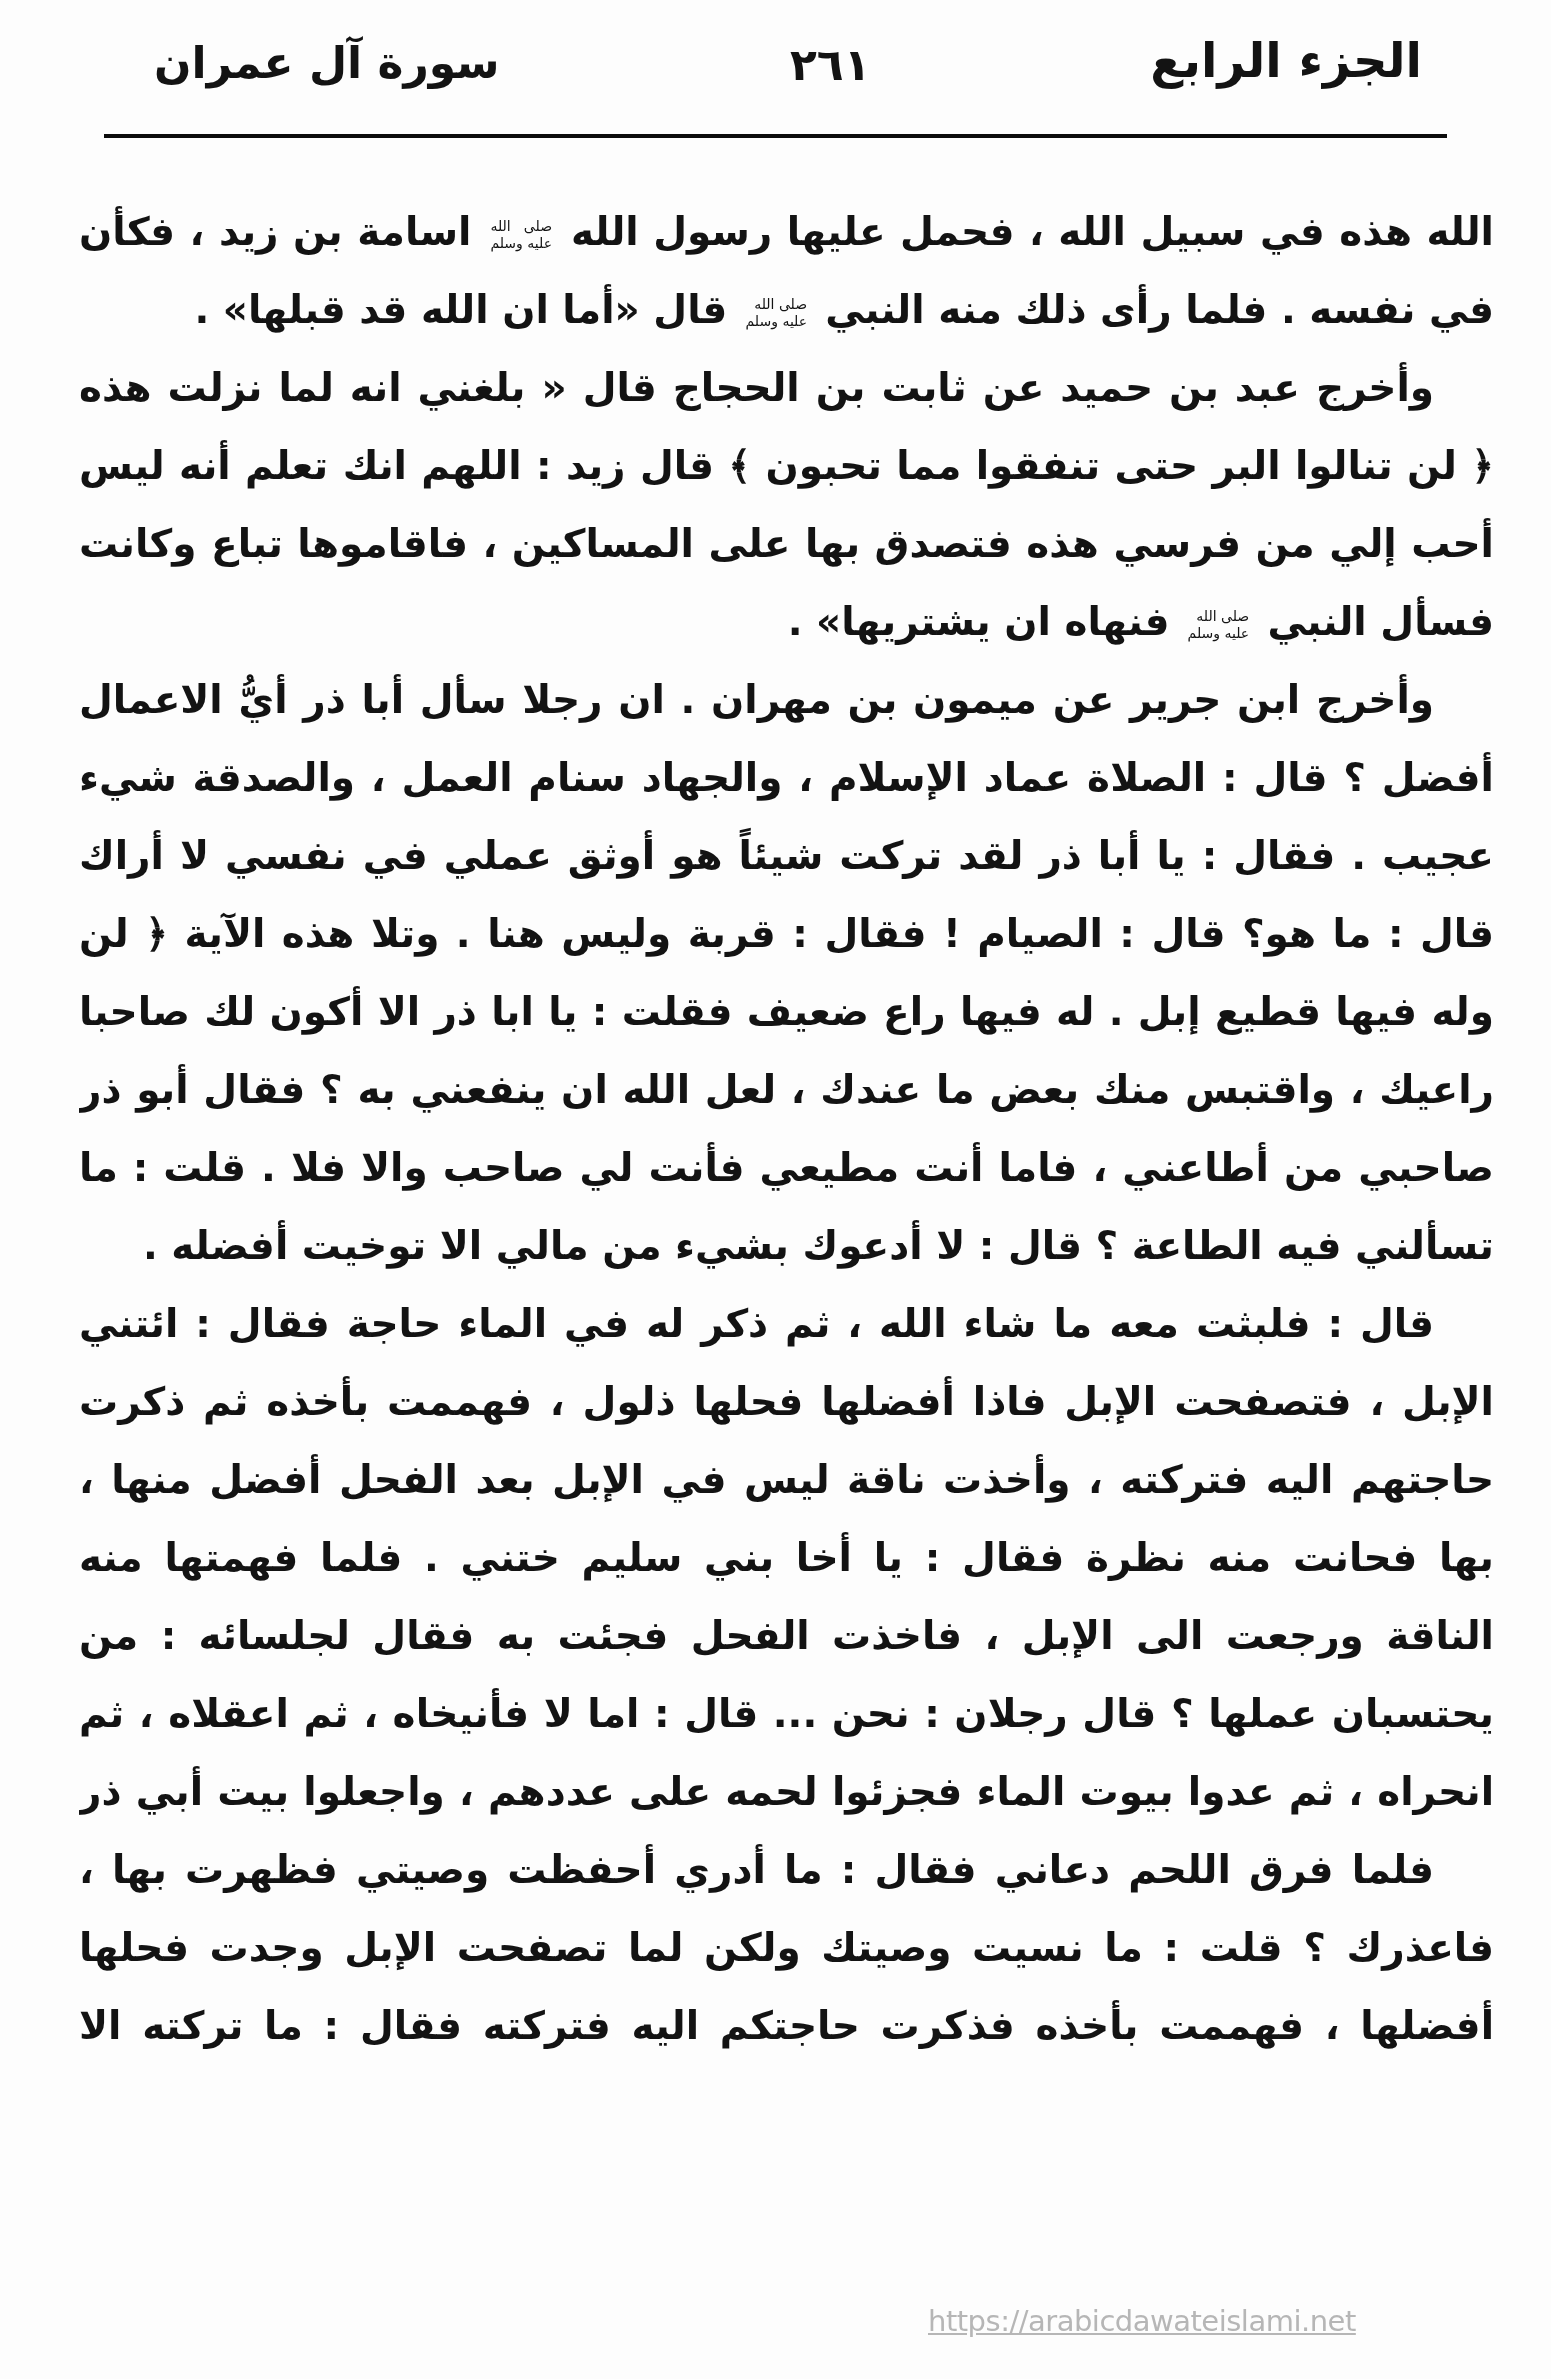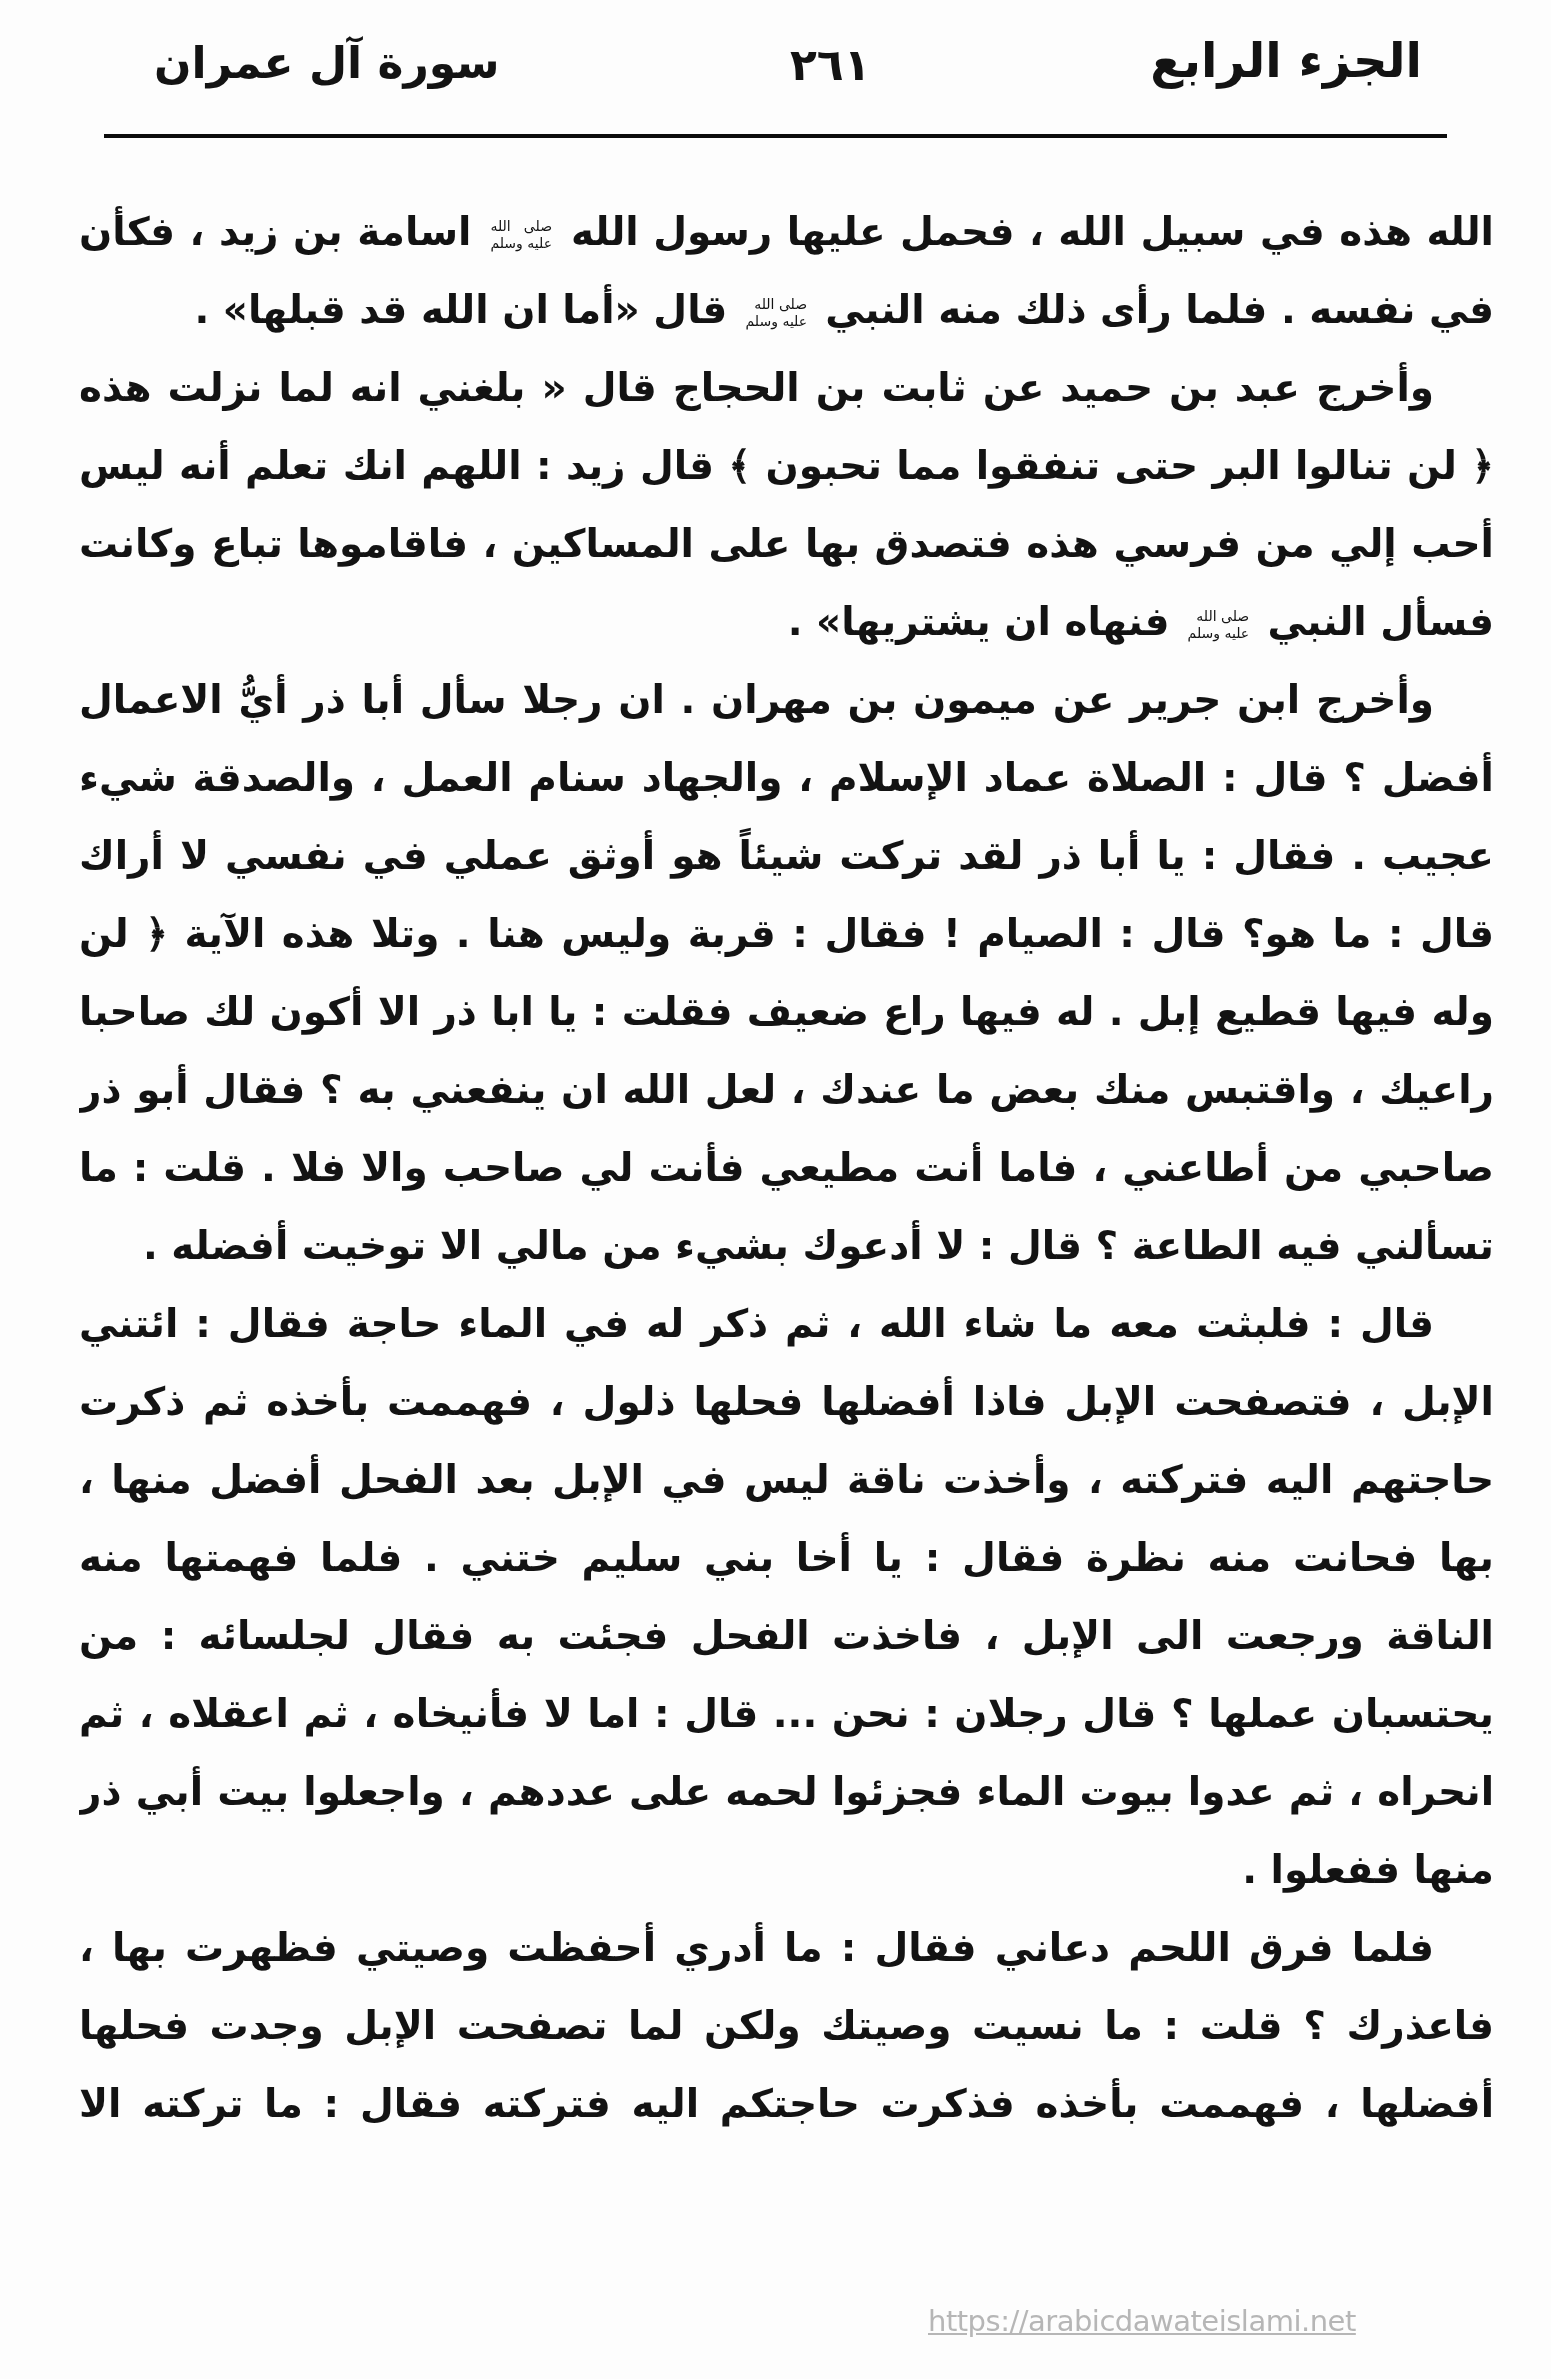--- a/index.html
+++ b/index.html
@@ -71,21 +71,20 @@
       <div class="line">راعيك ، واقتبس منك بعض ما عندك ، لعل الله ان ينفعني به ؟ فقال أبو ذر : ان</div>
       <div class="line">صاحبي من أطاعني ، فاما أنت مطيعي فأنت لي صاحب والا فلا . قلت : ما الذي</div>
       <div class="line short">تسألني فيه الطاعة ؟ قال : لا أدعوك بشيء من مالي الا توخيت أفضله .</div>
       <div class="line indent">قال : فلبثت معه ما شاء الله ، ثم ذكر له في الماء حاجة فقال : ائتني ببعير من</div>
       <div class="line">الإبل ، فتصفحت الإبل فاذا أفضلها فحلها ذلول ، فهممت بأخذه ثم ذكرت</div>
       <div class="line">حاجتهم اليه فتركته ، وأخذت ناقة ليس في الإبل بعد الفحل أفضل منها ، فجئت</div>
       <div class="line">بها فحانت منه نظرة فقال : يا أخا بني سليم ختني . فلما فهمتها منه خليت سبيل</div>
       <div class="line">الناقة ورجعت الى الإبل ، فاخذت الفحل فجئت به فقال لجلسائه : من رجلان</div>
       <div class="line">يحتسبان عملها ؟ قال رجلان : نحن ... قال : اما لا فأنيخاه ، ثم اعقلاه ، ثم</div>
       <div class="line">انحراه ، ثم عدوا بيوت الماء فجزئوا لحمه على عددهم ، واجعلوا بيت أبي ذر بيتاً</div>
-      <div class="line short">منها ففعلوا .</div>
       <div class="line indent">فلما فرق اللحم دعاني فقال : ما أدري أحفظت وصيتي فظهرت بها ، أم نسيت</div>
       <div class="line">فاعذرك ؟ قلت : ما نسيت وصيتك ولكن لما تصفحت الإبل وجدت فحلها</div>
       <div class="line">أفضلها ، فهممت بأخذه فذكرت حاجتكم اليه فتركته فقال : ما تركته الا لحاجتي</div>
     </div>
 
   <div class="watermark">https://arabicdawateislami.net</div>
 
 </div>
 
 

